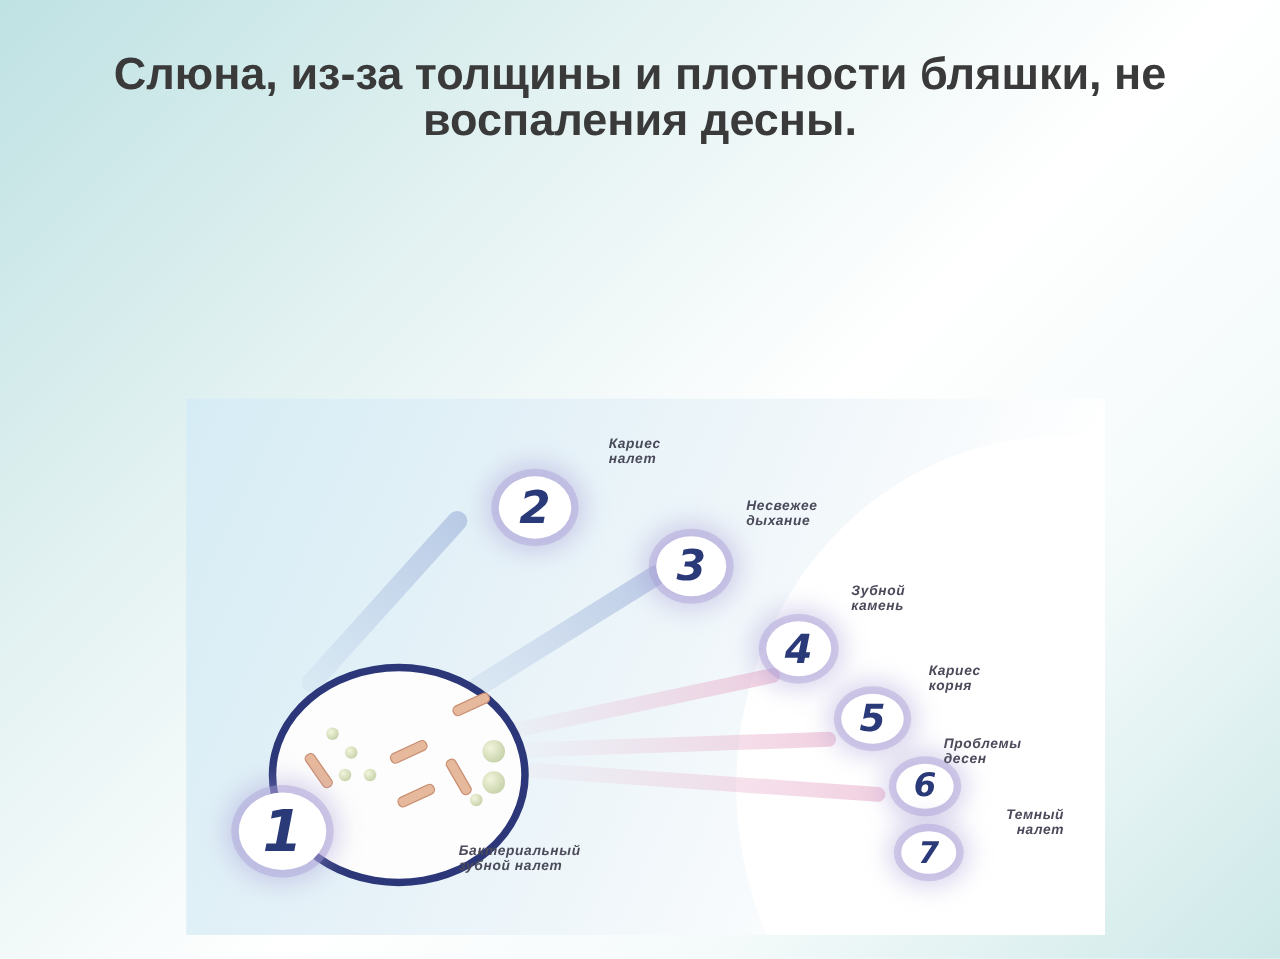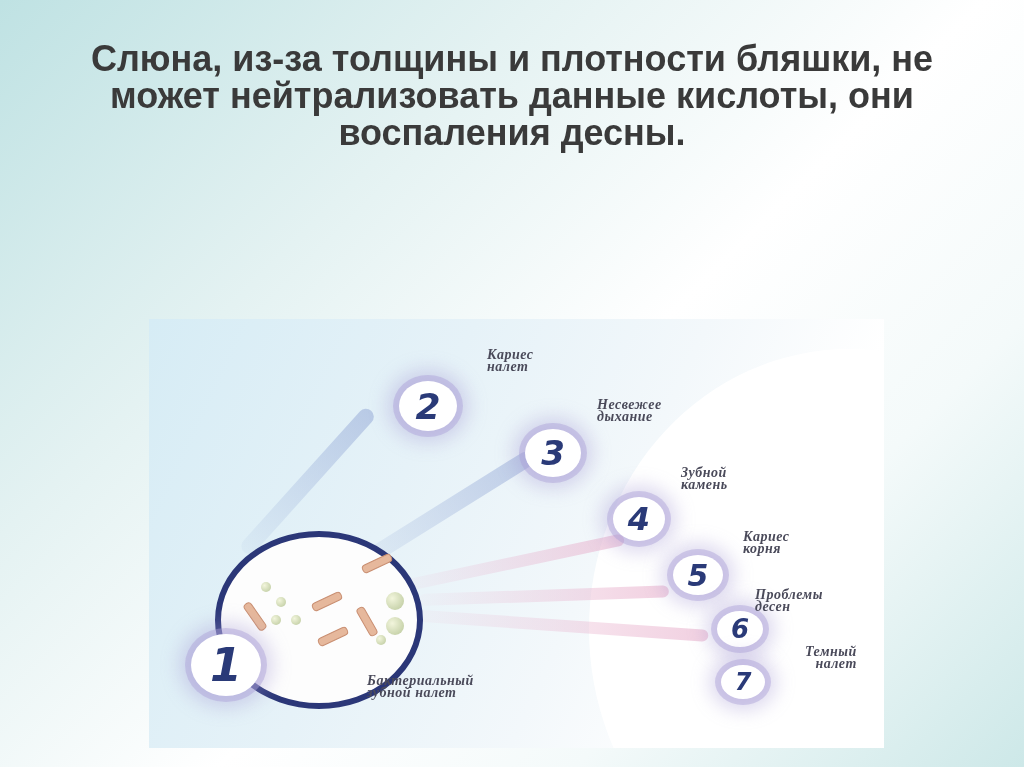--- a/index.html
+++ b/index.html
@@ -29,36 +29,35 @@
     border-radius:8px;
   }
   .beam.pink { background: linear-gradient(90deg, rgba(240,190,210,0.05), rgba(230,170,200,0.55)); height:12px; }
   .node {
     position:absolute; border-radius:50%;
     background:#fff; display:flex; align-items:center; justify-content:center;
     box-shadow: 0 0 0 6px rgba(170,160,215,0.45), 0 0 18px 12px rgba(160,150,210,0.35);
     font-family:"DejaVu Sans", sans-serif; font-weight:bold; font-style:italic; color:#2a3a78;
   }
   .label {
-    position:absolute; font-family:Liberation Serif, serif; font-style:italic; font-weight:bold;
-    font-size:14px; line-height:12px; color:#4a4a5a; letter-spacing:0.5px;
+    position:absolute; font-family:Liberation Sans, sans-serif; font-style:italic; font-weight:bold;
+    font-size:11px; line-height:12px; color:#4a4a5a; letter-spacing:0.5px;
   }
   .petri {
     position:absolute; left:66px; top:212px; width:196px; height:166px; border-radius:50%;
     border:6px solid #2b3778; background:#fdfdfd;
   }
   .rod { position:absolute; width:30px; height:7px; border-radius:4px; background:#e6b89c; border:1px solid #c98f72; }
   .coc { position:absolute; border-radius:50%; background:radial-gradient(circle at 35% 35%, #f2f5dc, #b9c79a); }
 </style>
 </head>
 <body>
 
 <div class="slide-text">
   <span>Слюна, из-за толщины и плотности бляшки, не</span>
-  <span>может нейтрализовать данные кислоты, они</span>
   <span>воспаления десны.</span>
 </div>
 
 <div class="figure">
   <div class="white-blob"></div>
 
   <div class="beam" style="left:95px;top:225px;width:190px;transform:rotate(-48deg);"></div>
   <div class="beam" style="left:205px;top:240px;width:210px;transform:rotate(-32deg);"></div>
   <div class="beam pink" style="left:250px;top:262px;width:230px;transform:rotate(-12deg);"></div>
   <div class="beam pink" style="left:270px;top:275px;width:250px;transform:rotate(-2deg);"></div>

